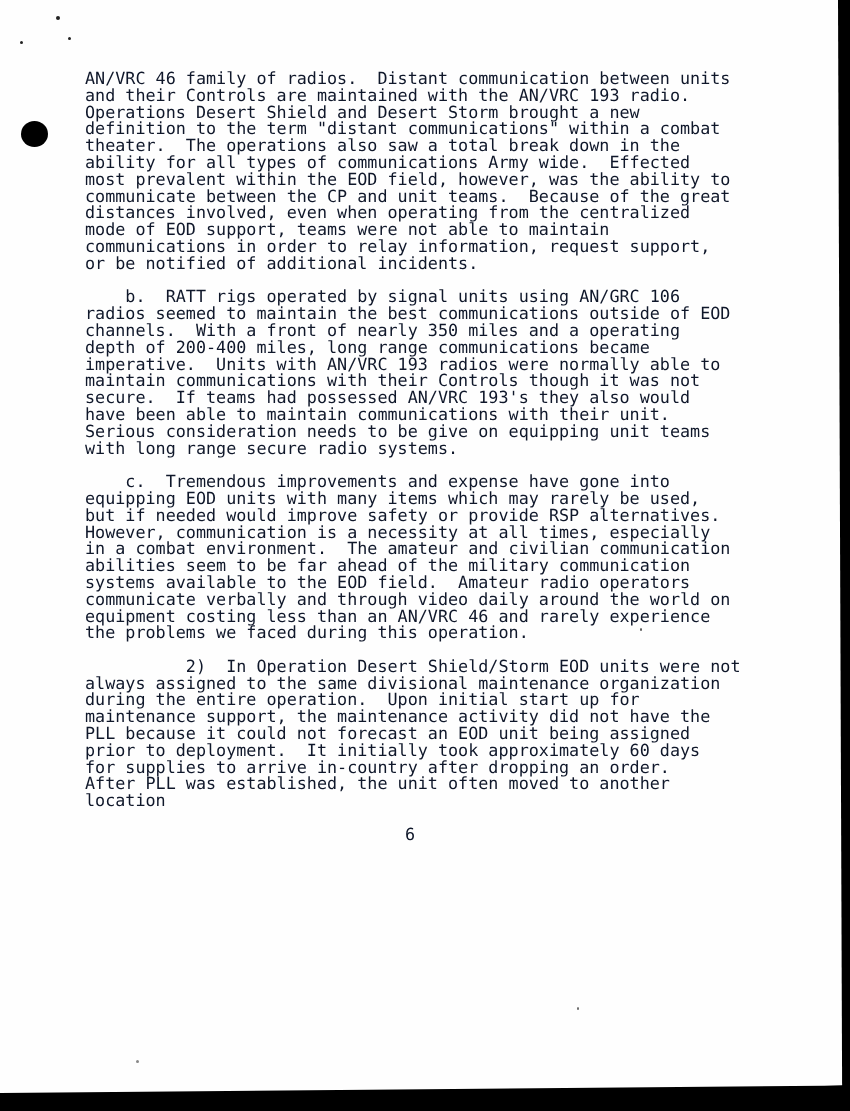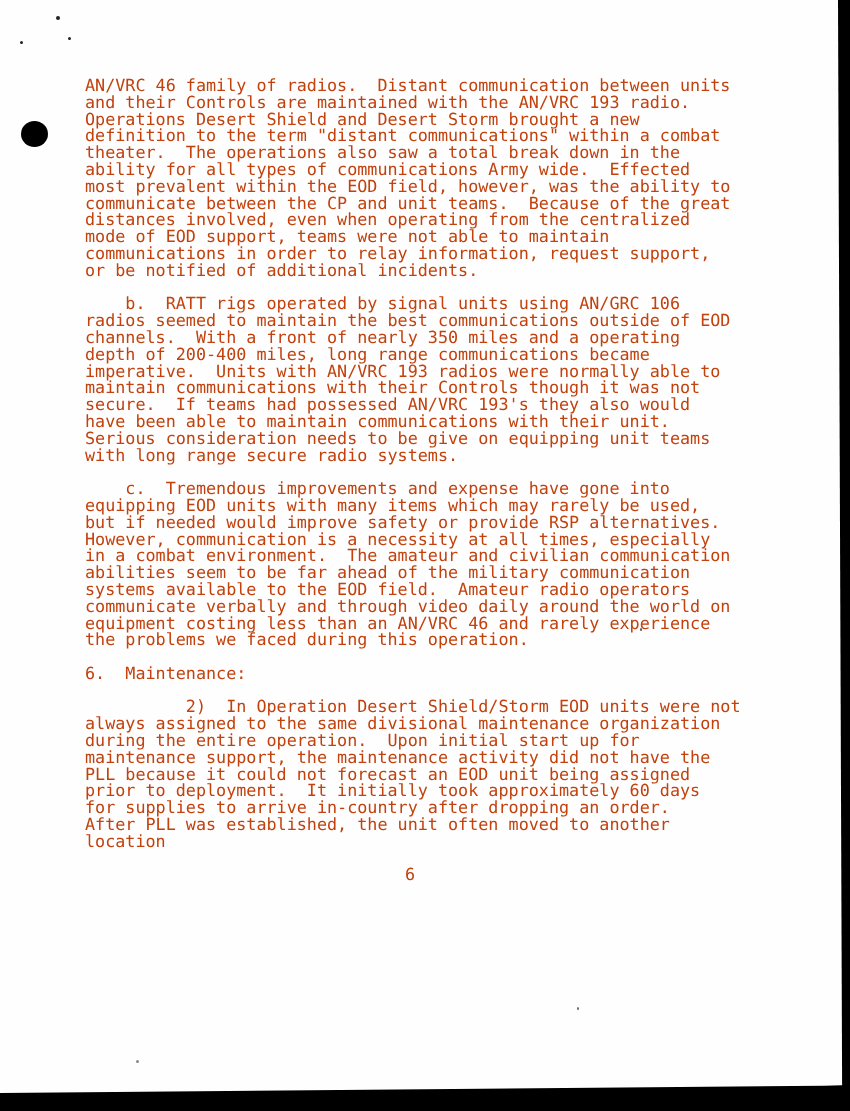--- a/index.html
+++ b/index.html
@@ -15,24 +15,24 @@
     font-family: "DejaVu Sans Mono", "Liberation Mono", monospace;
   }
   .sheet {
     position: absolute;
     inset: 0;
     background: #fefefe;
   }
   .body-text {
     position: absolute;
     left: 85px;
-    top: 77px;
+    top: 70px;
     font-size: 16.75px;
     line-height: 16.8px;
-    color: #c2410c;
+    color: #0f172a;
     text-rendering: geometricPrecision;
   }
   .para {
     white-space: pre;
     margin: 0 0 16.8px 0;
   }
   .page-number {
     width: 650px;
     margin-top: 16.8px;
     text-align: center;
@@ -118,21 +118,20 @@
     <div class="para">    c.  Tremendous improvements and expense have gone into
 equipping EOD units with many items which may rarely be used,
 but if needed would improve safety or provide RSP alternatives.
 However, communication is a necessity at all times, especially
 in a combat environment.  The amateur and civilian communication
 abilities seem to be far ahead of the military communication
 systems available to the EOD field.  Amateur radio operators
 communicate verbally and through video daily around the world on
 equipment costing less than an AN/VRC 46 and rarely experience
 the problems we faced during this operation.</div>
-    <div class="para">6.  Maintenance:</div>
     <div class="para">          2)  In Operation Desert Shield/Storm EOD units were not
 always assigned to the same divisional maintenance organization
 during the entire operation.  Upon initial start up for
 maintenance support, the maintenance activity did not have the
 PLL because it could not forecast an EOD unit being assigned
 prior to deployment.  It initially took approximately 60 days
 for supplies to arrive in-country after dropping an order.
 After PLL was established, the unit often moved to another
 location</div>
     <div class="page-number">6</div>

